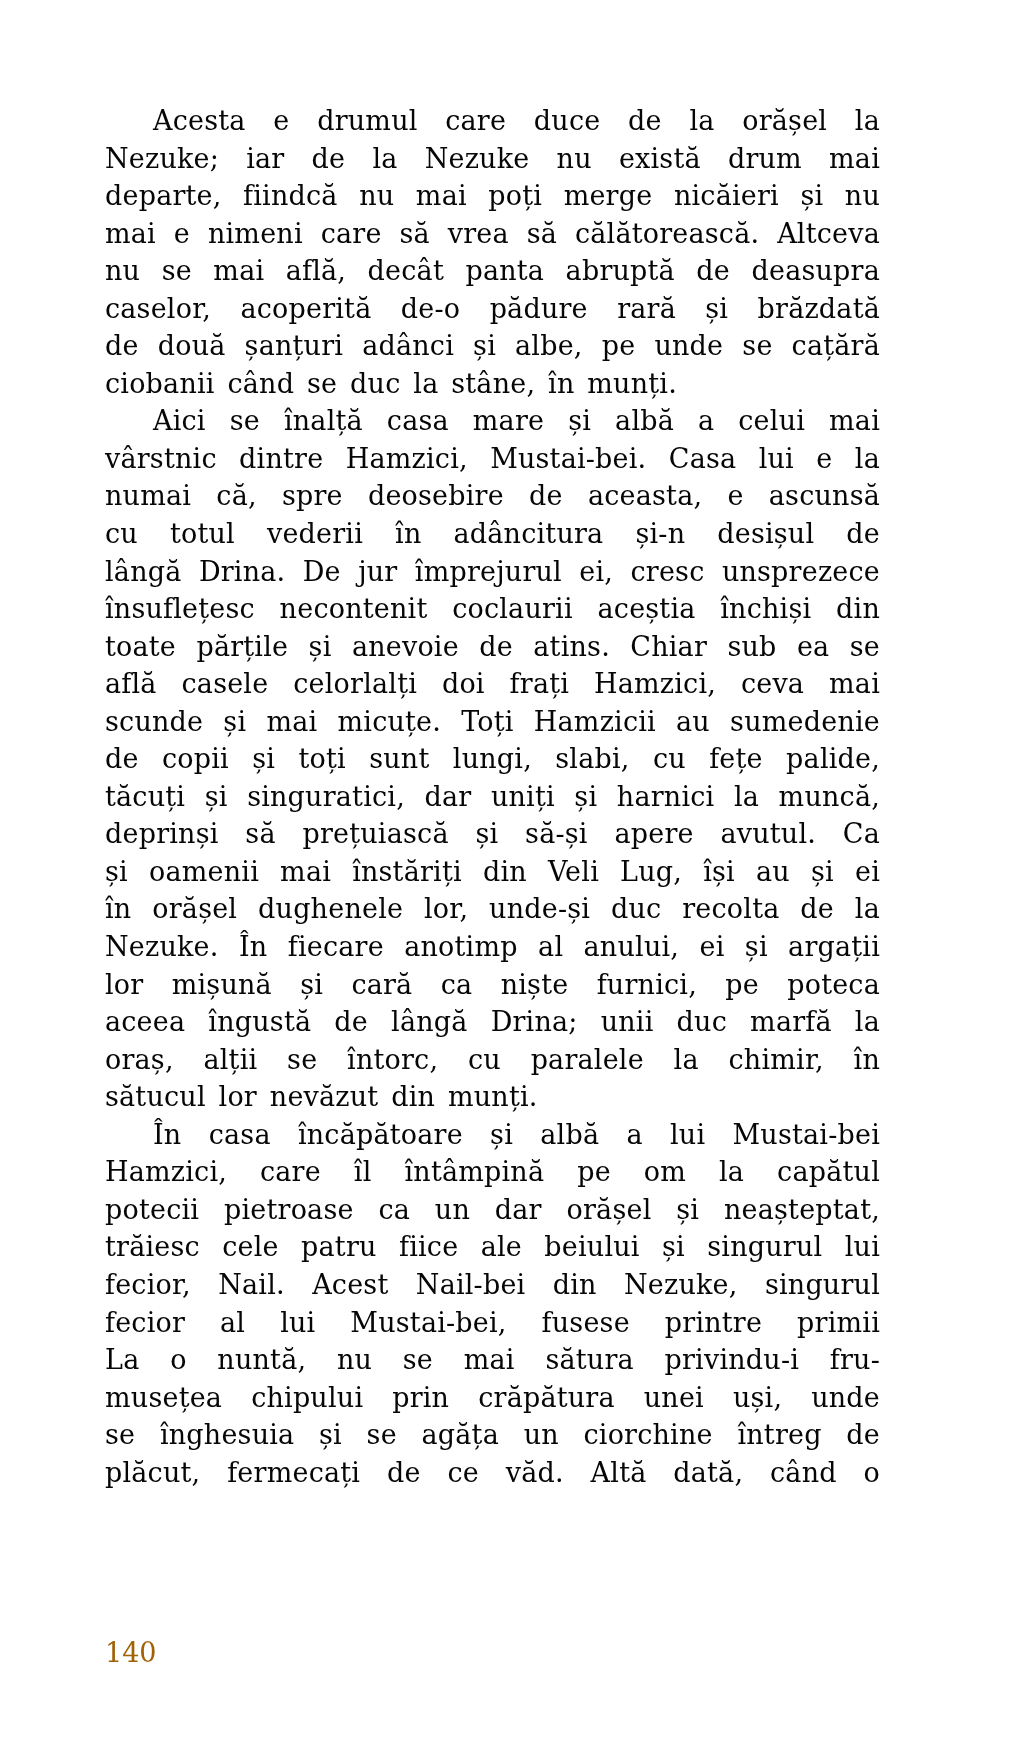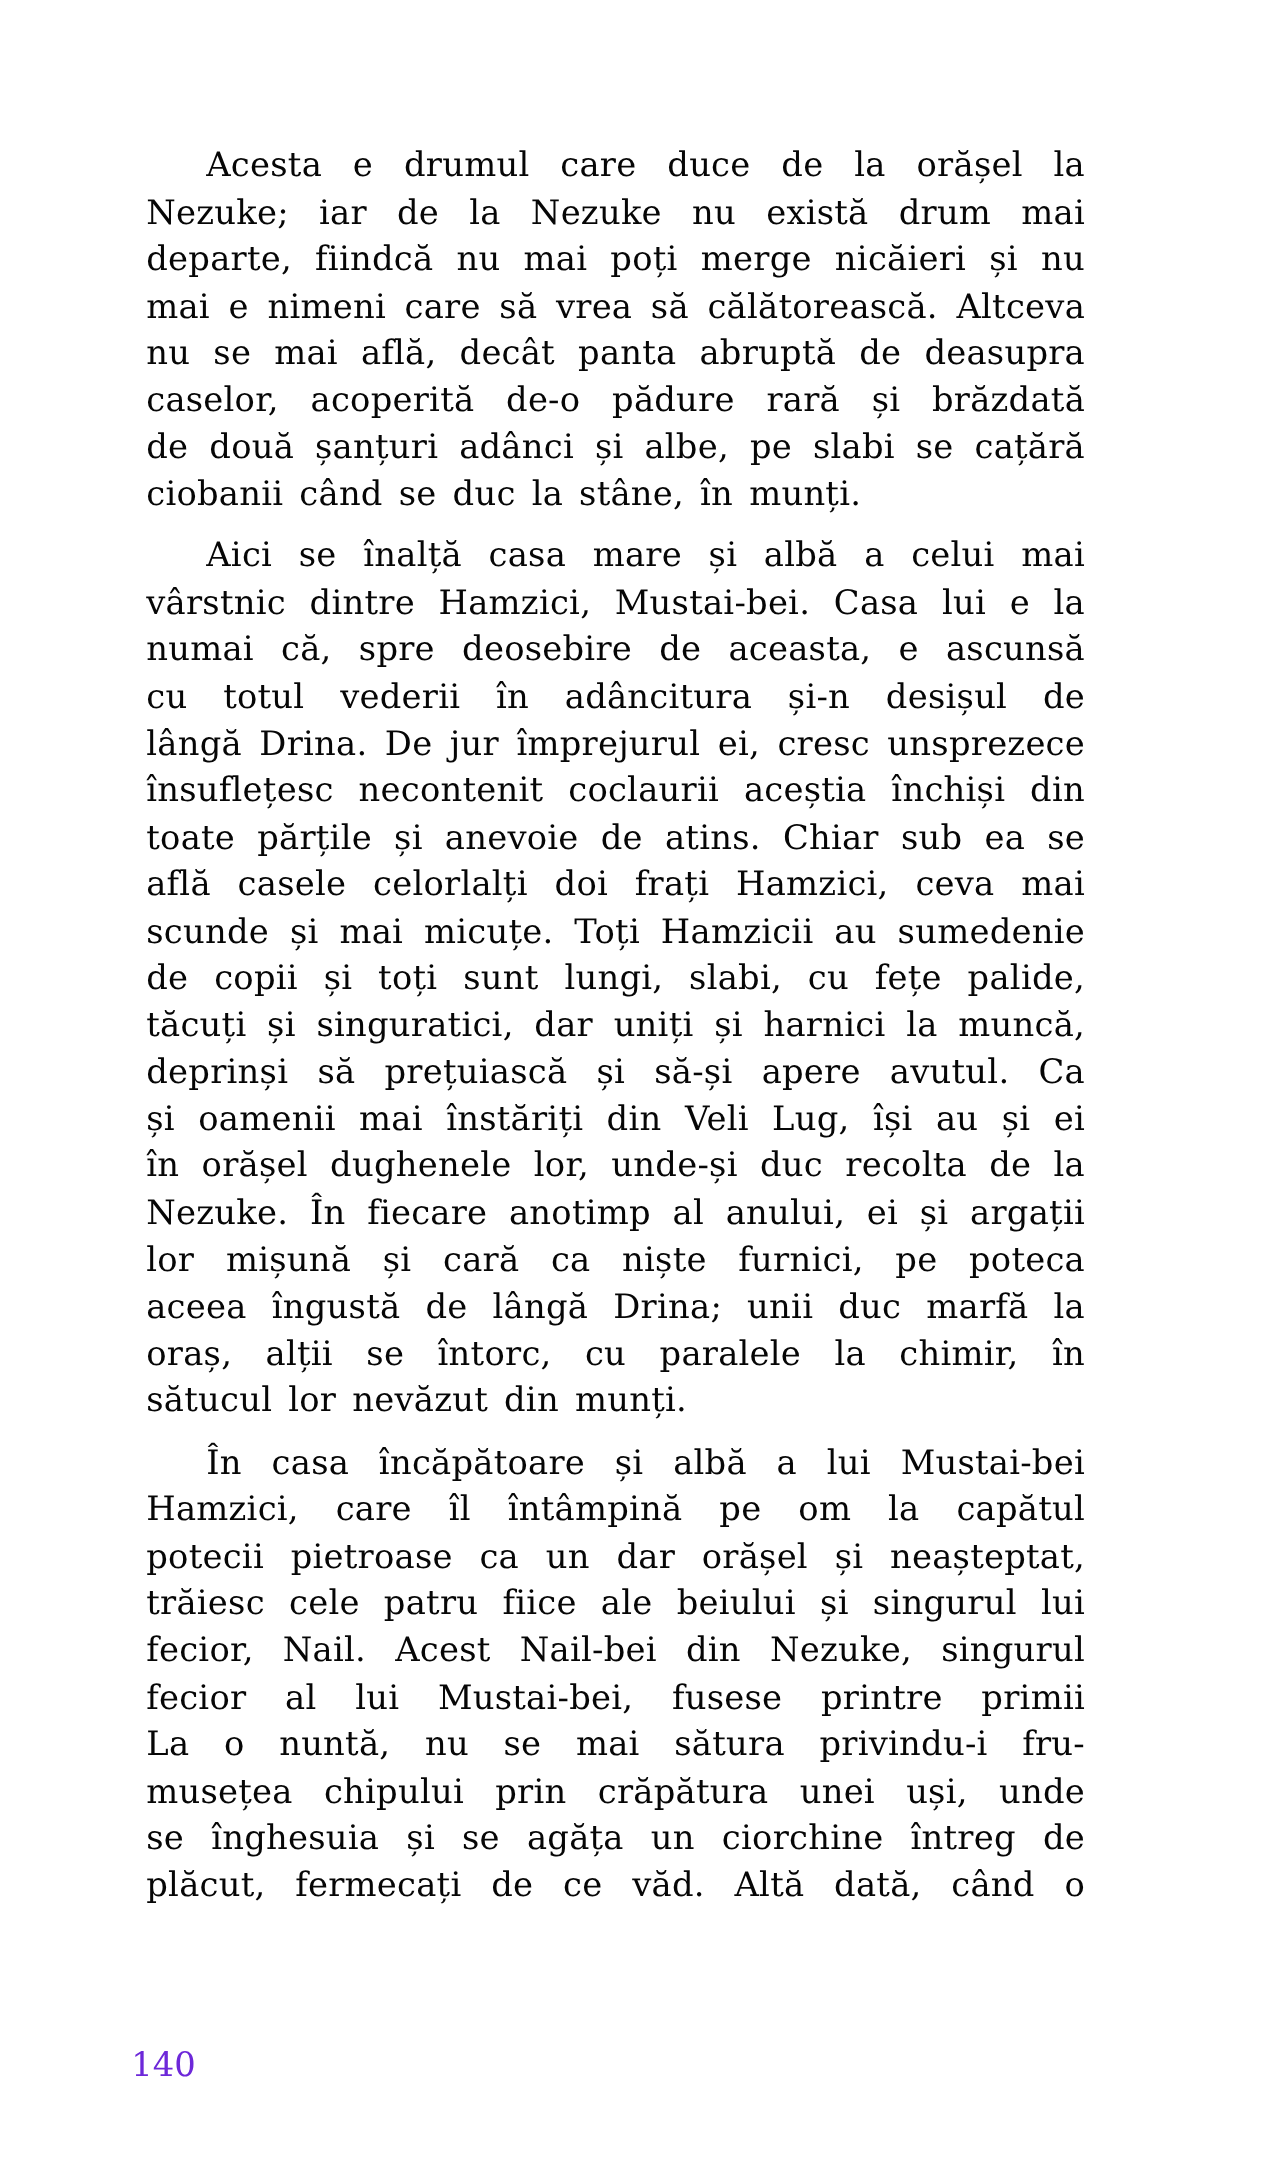--- a/index.html
+++ b/index.html
@@ -19,55 +19,55 @@
   .text-block {
     position: absolute;
     left: 105px;
     top: 102px;
     width: 775px;
     font-size: 27px;
     line-height: 37.55px;
     word-spacing: 0.05em;
     letter-spacing: 0.2px;
   }
-  .paragraph { margin: 12px; padding: 0; }
+  .paragraph { margin: 0; padding: 0; }
   .line {
     text-align: justify;
     text-align-last: justify;
   }
   .line.para-start {
     text-indent: 48px;
   }
   .line.para-end {
     text-align: left;
     text-align-last: auto;
     word-spacing: 0.15em;
   }
   .page-number {
     position: absolute;
     left: 105px;
     top: 1634px;
     font-size: 27px;
     line-height: 37.55px;
-    color: #6d28d9;
+    color: #a16207;
   }
 </style>
 </head>
 <body>
 
 <div class="page">
   <div class="text-block">
       <div class="paragraph">
         <div class="line para-start">Acesta e drumul care duce de la orășel la</div>
         <div class="line">Nezuke; iar de la Nezuke nu există drum mai</div>
         <div class="line">departe, fiindcă nu mai poți merge nicăieri și nu</div>
         <div class="line">mai e nimeni care să vrea să călătorească. Altceva</div>
         <div class="line">nu se mai află, decât panta abruptă de deasupra</div>
         <div class="line">caselor, acoperită de-o pădure rară și brăzdată</div>
-        <div class="line">de două șanțuri adânci și albe, pe slabi se cațără</div>
+        <div class="line">de două șanțuri adânci și albe, pe unde se cațără</div>
         <div class="line para-end">ciobanii când se duc la stâne, în munți.</div>
       </div>
       <div class="paragraph">
         <div class="line para-start">Aici se înalță casa mare și albă a celui mai</div>
         <div class="line">vârstnic dintre Hamzici, Mustai-bei. Casa lui e la</div>
         <div class="line">numai că, spre deosebire de aceasta, e ascunsă</div>
         <div class="line">cu totul vederii în adâncitura și-n desișul de</div>
         <div class="line">lângă Drina. De jur împrejurul ei, cresc unsprezece</div>
         <div class="line">însuflețesc necontenit coclaurii aceștia închiși din</div>
         <div class="line">toate părțile și anevoie de atins. Chiar sub ea se</div>

